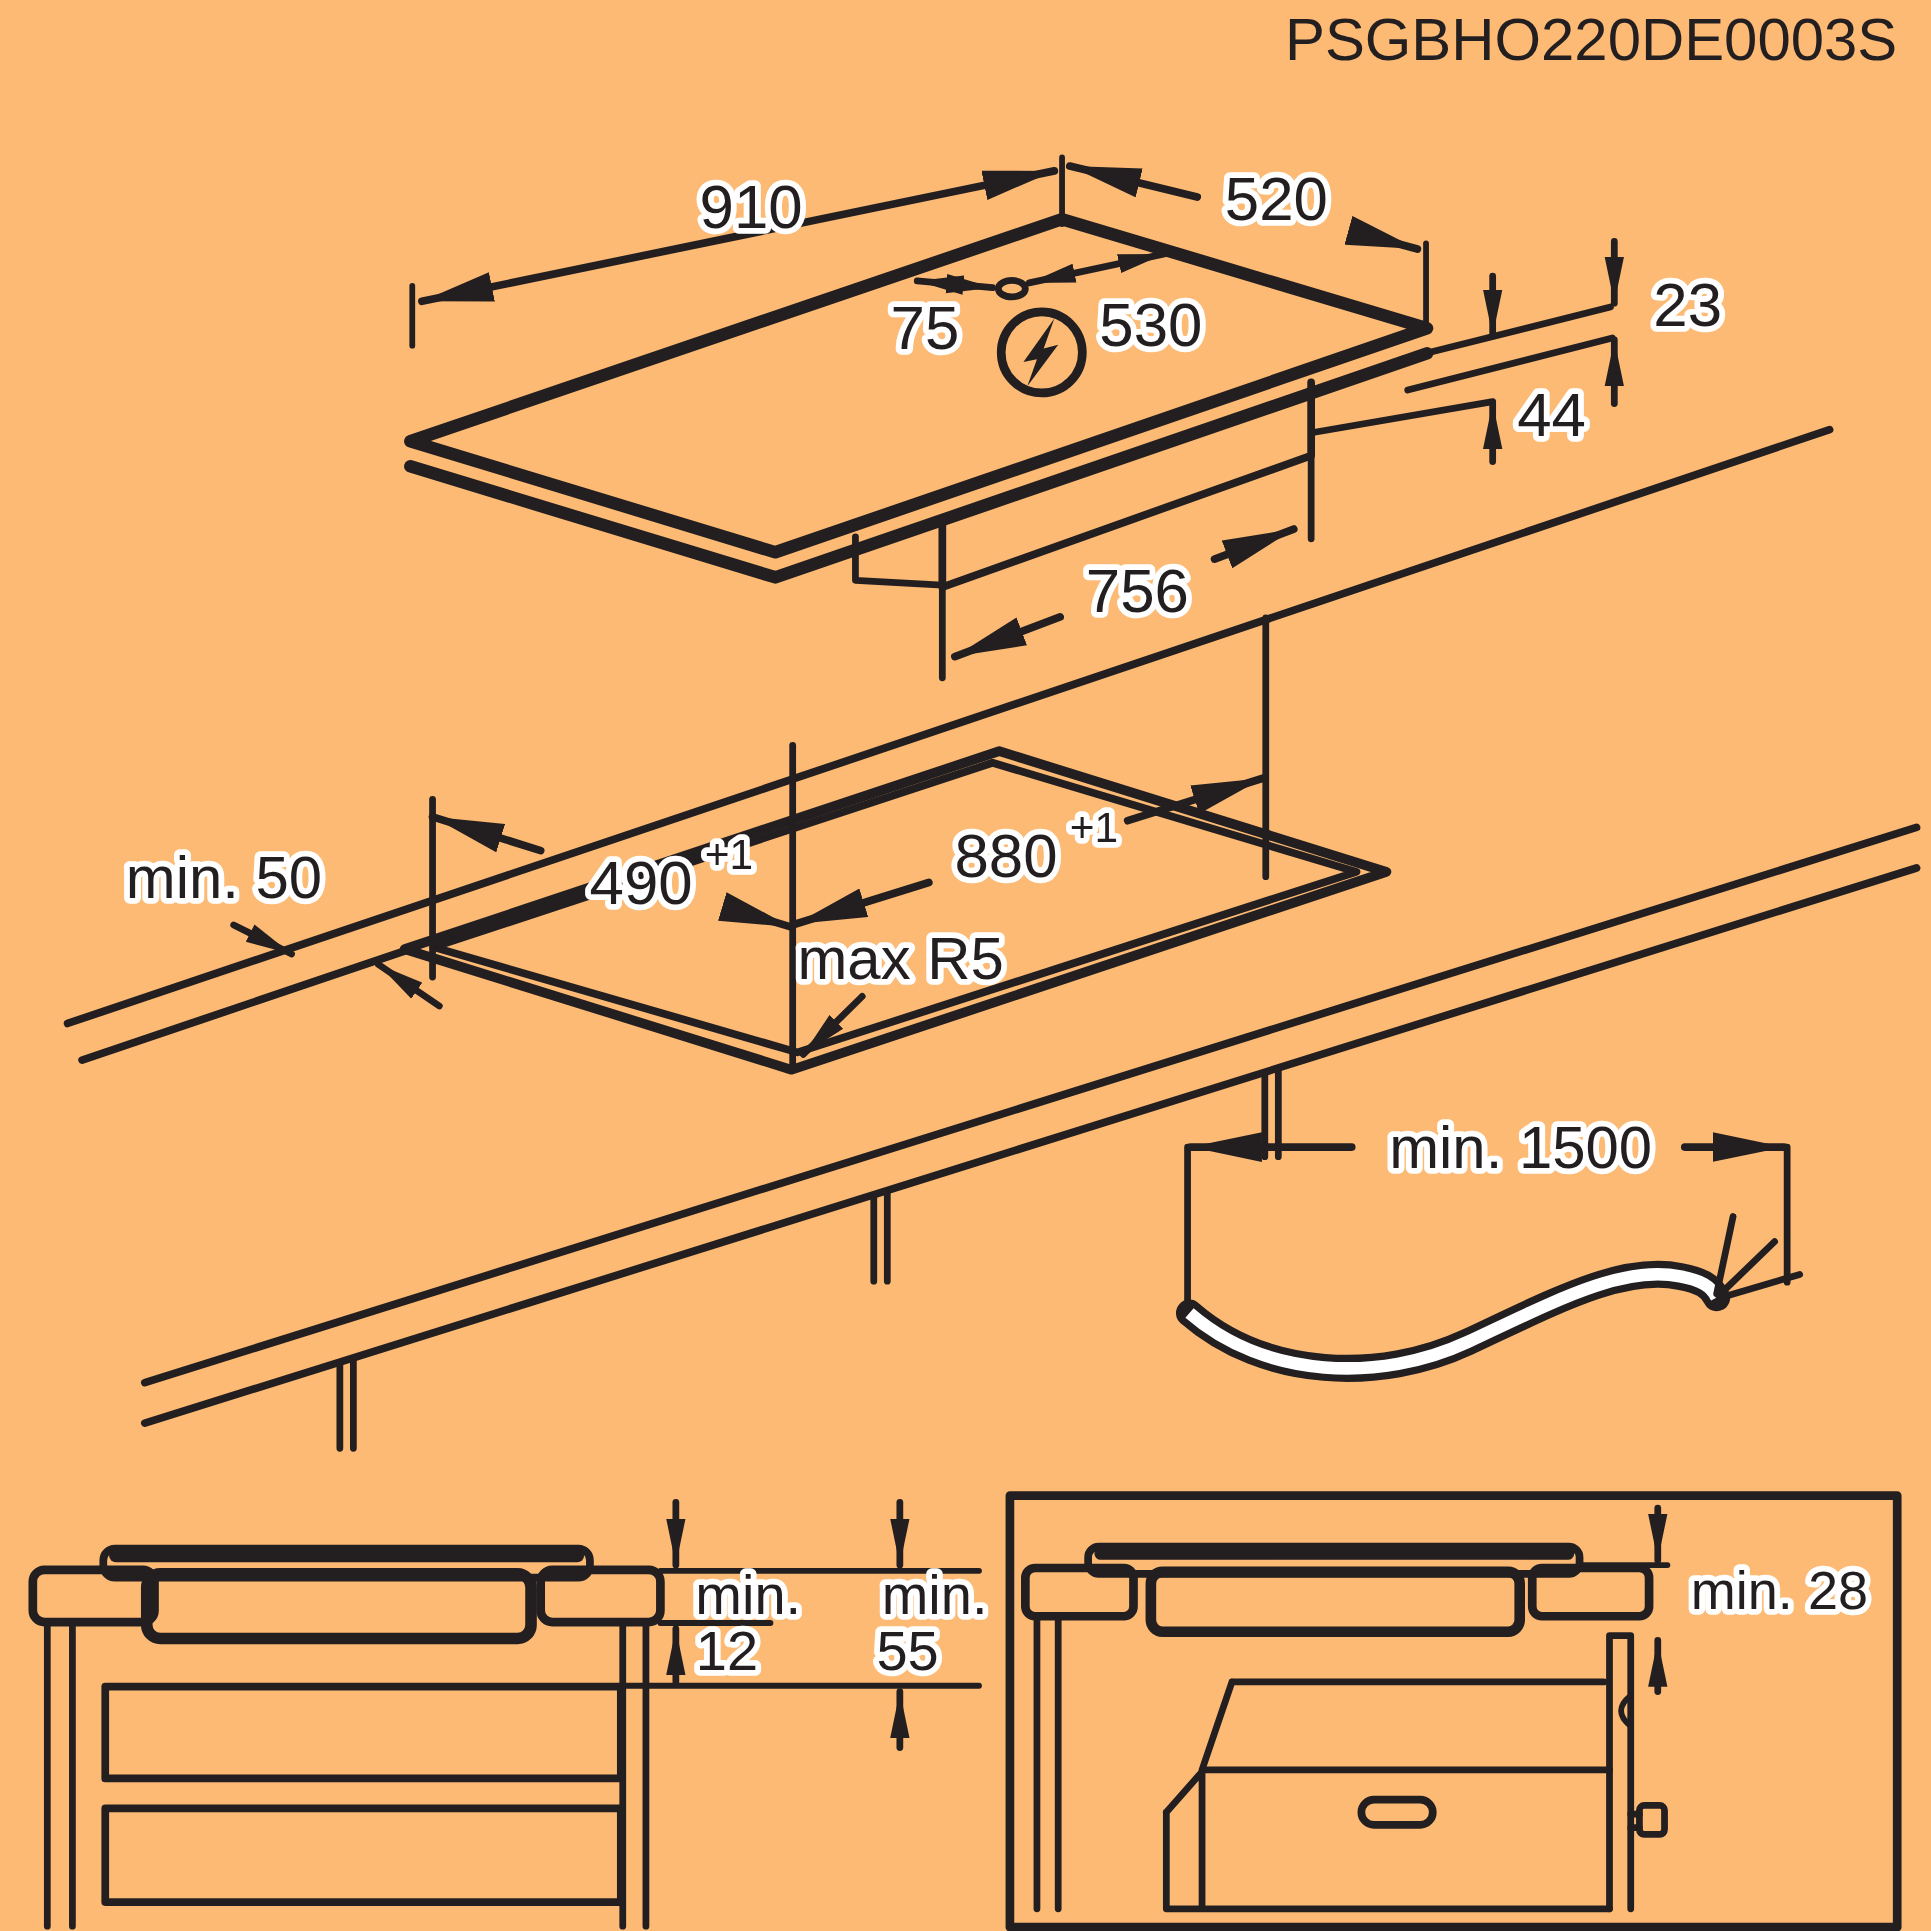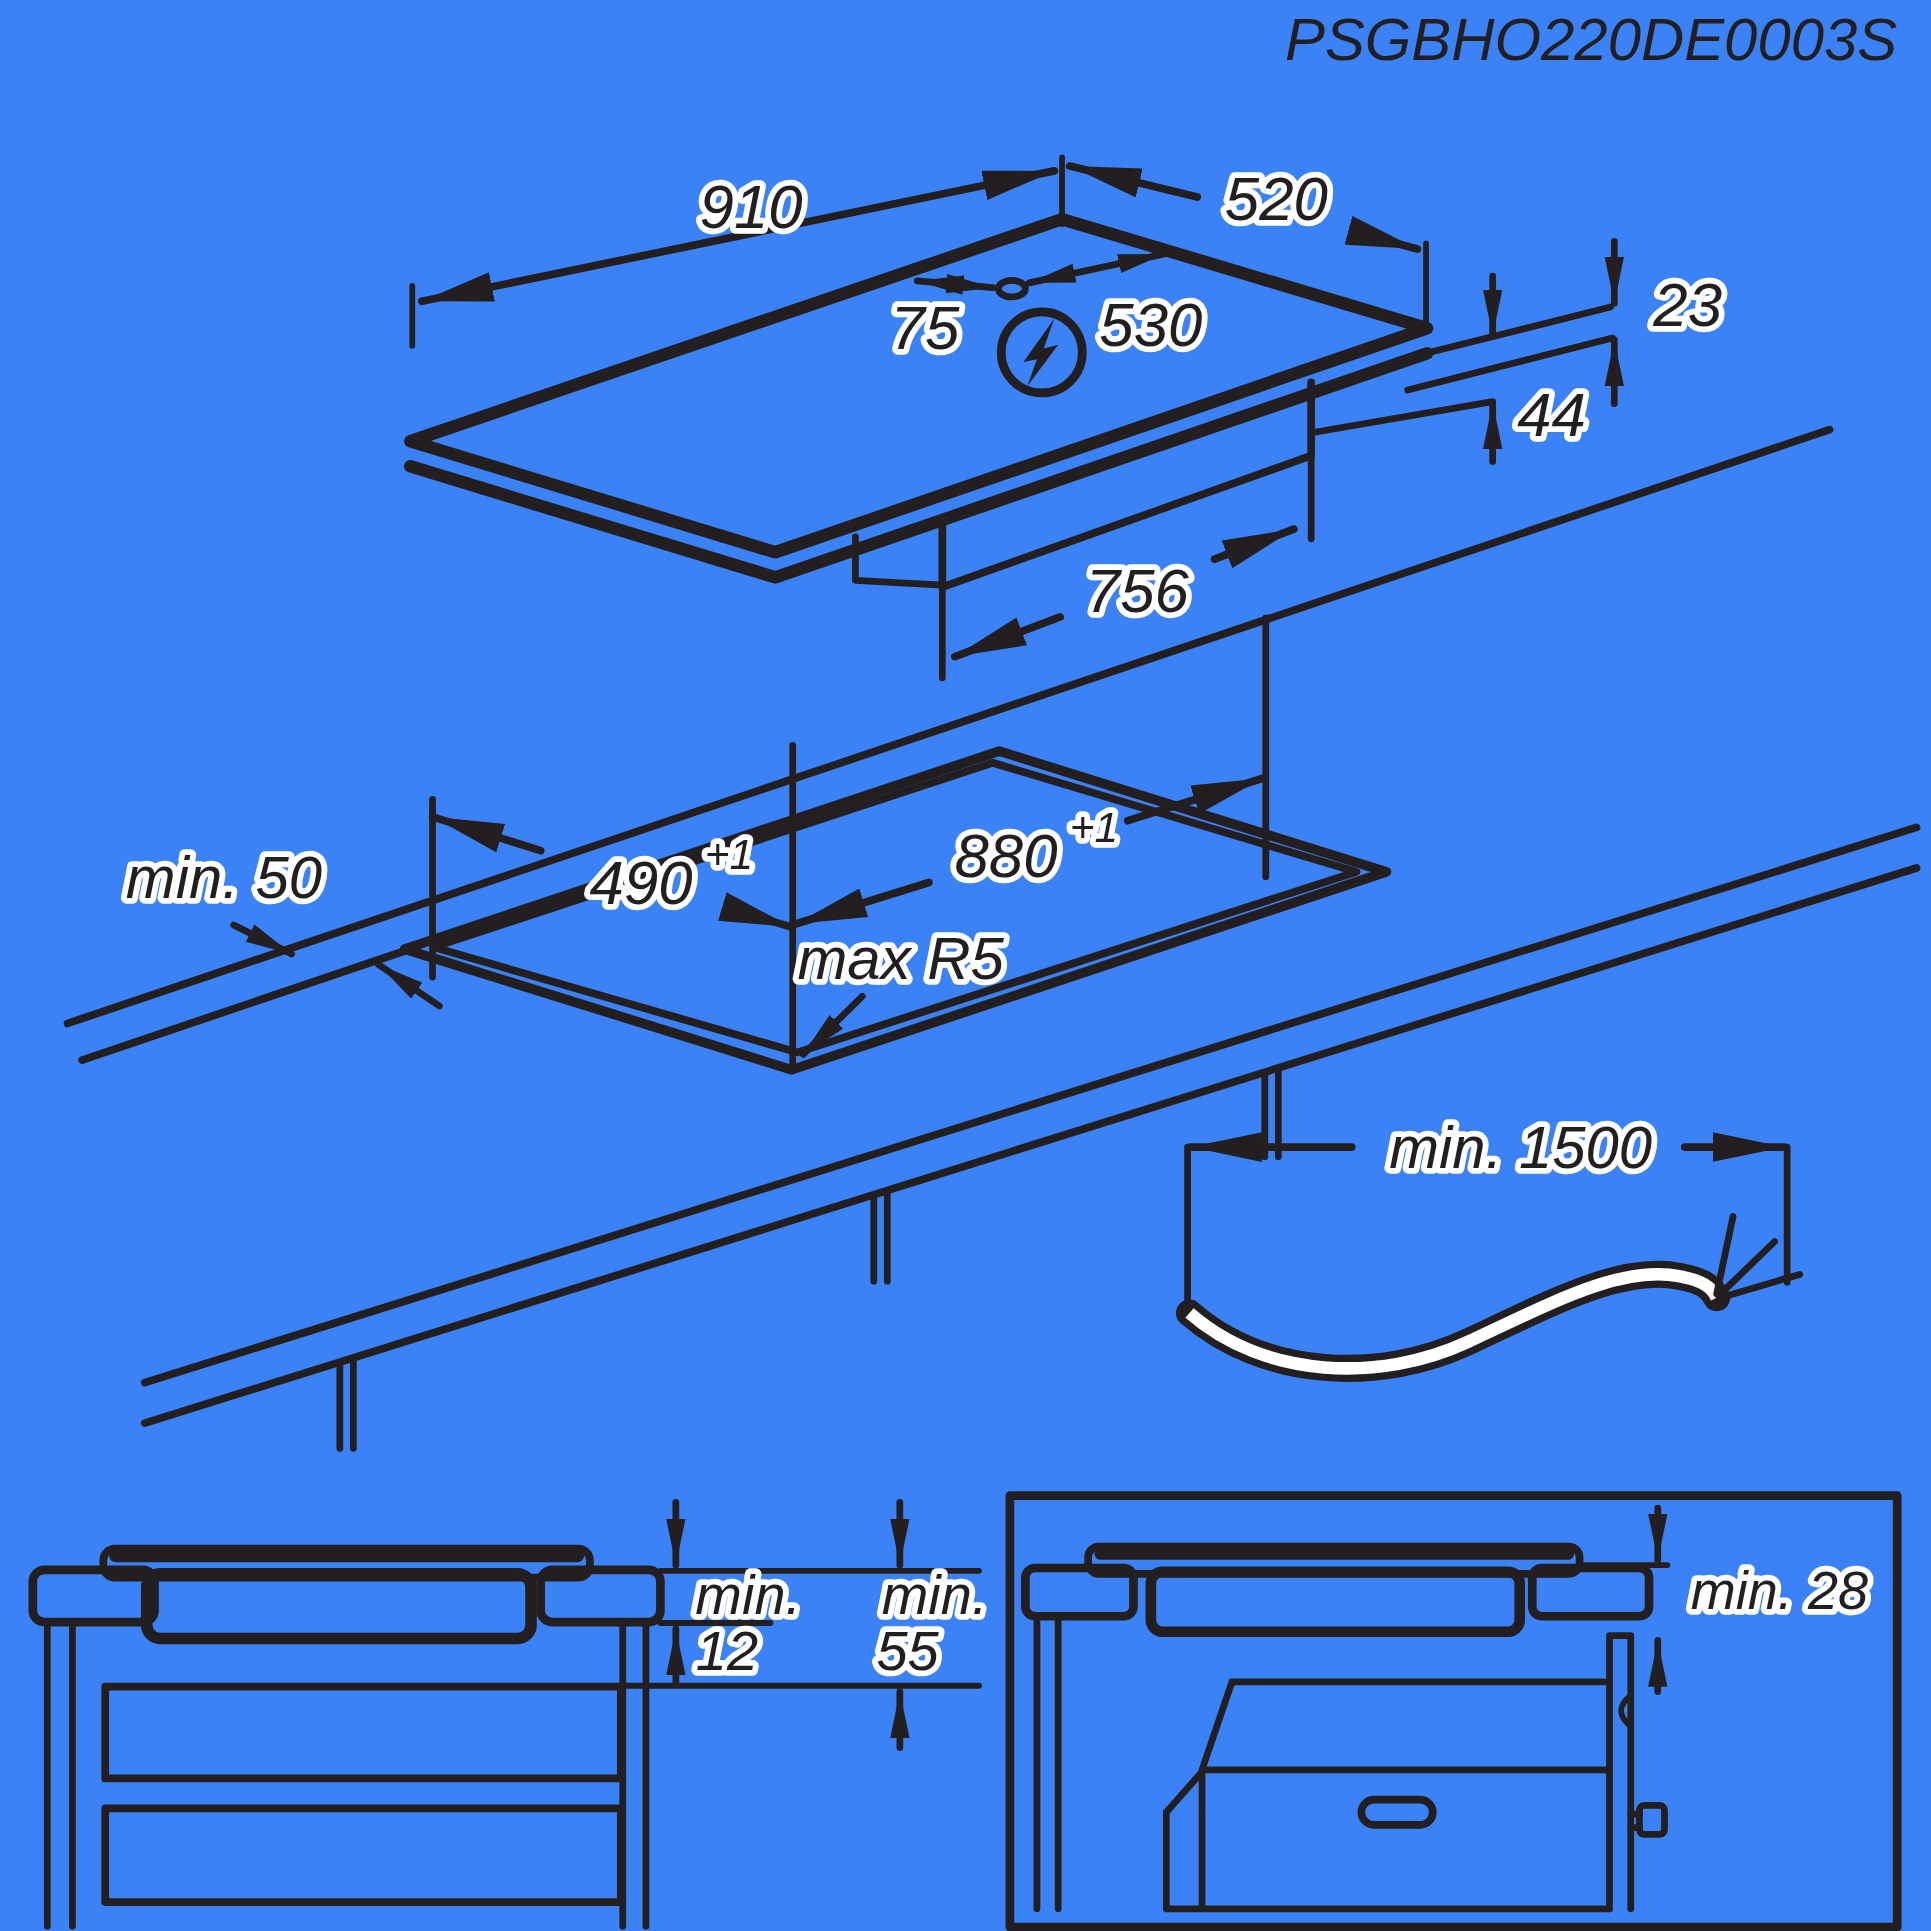--- a/index.html
+++ b/index.html
@@ -1,16 +1,16 @@
 <!DOCTYPE html>
 <html><head>
 <meta charset="utf-8">
 <style>
   html,body { margin:0; padding:0; background:#ffffff; }
-  .page { width:1931px; height:1931px; position:relative; background:#3b82f6; overflow:hidden;font-style:italic; }
+  .page { width:1931px; height:1931px; position:relative; background:#fdba74; overflow:hidden; }
   svg { display:block; }
   text {
     font-family:"Liberation Sans", sans-serif;
     fill:#231f20;
     paint-order: stroke;
     stroke:#ffffff;
     stroke-width:12px;
     stroke-linejoin:round;
   }
   .t64 { font-size:64px; }

